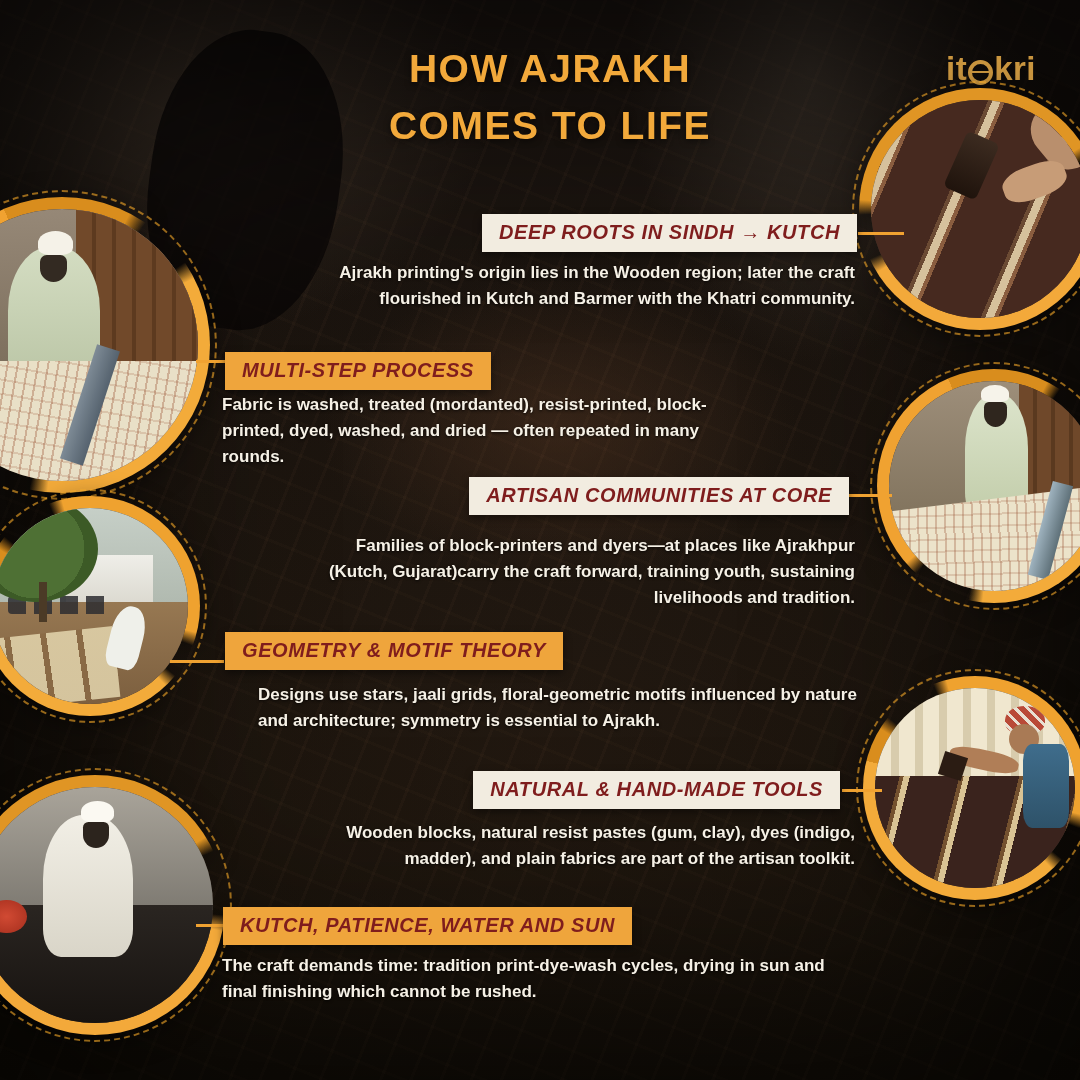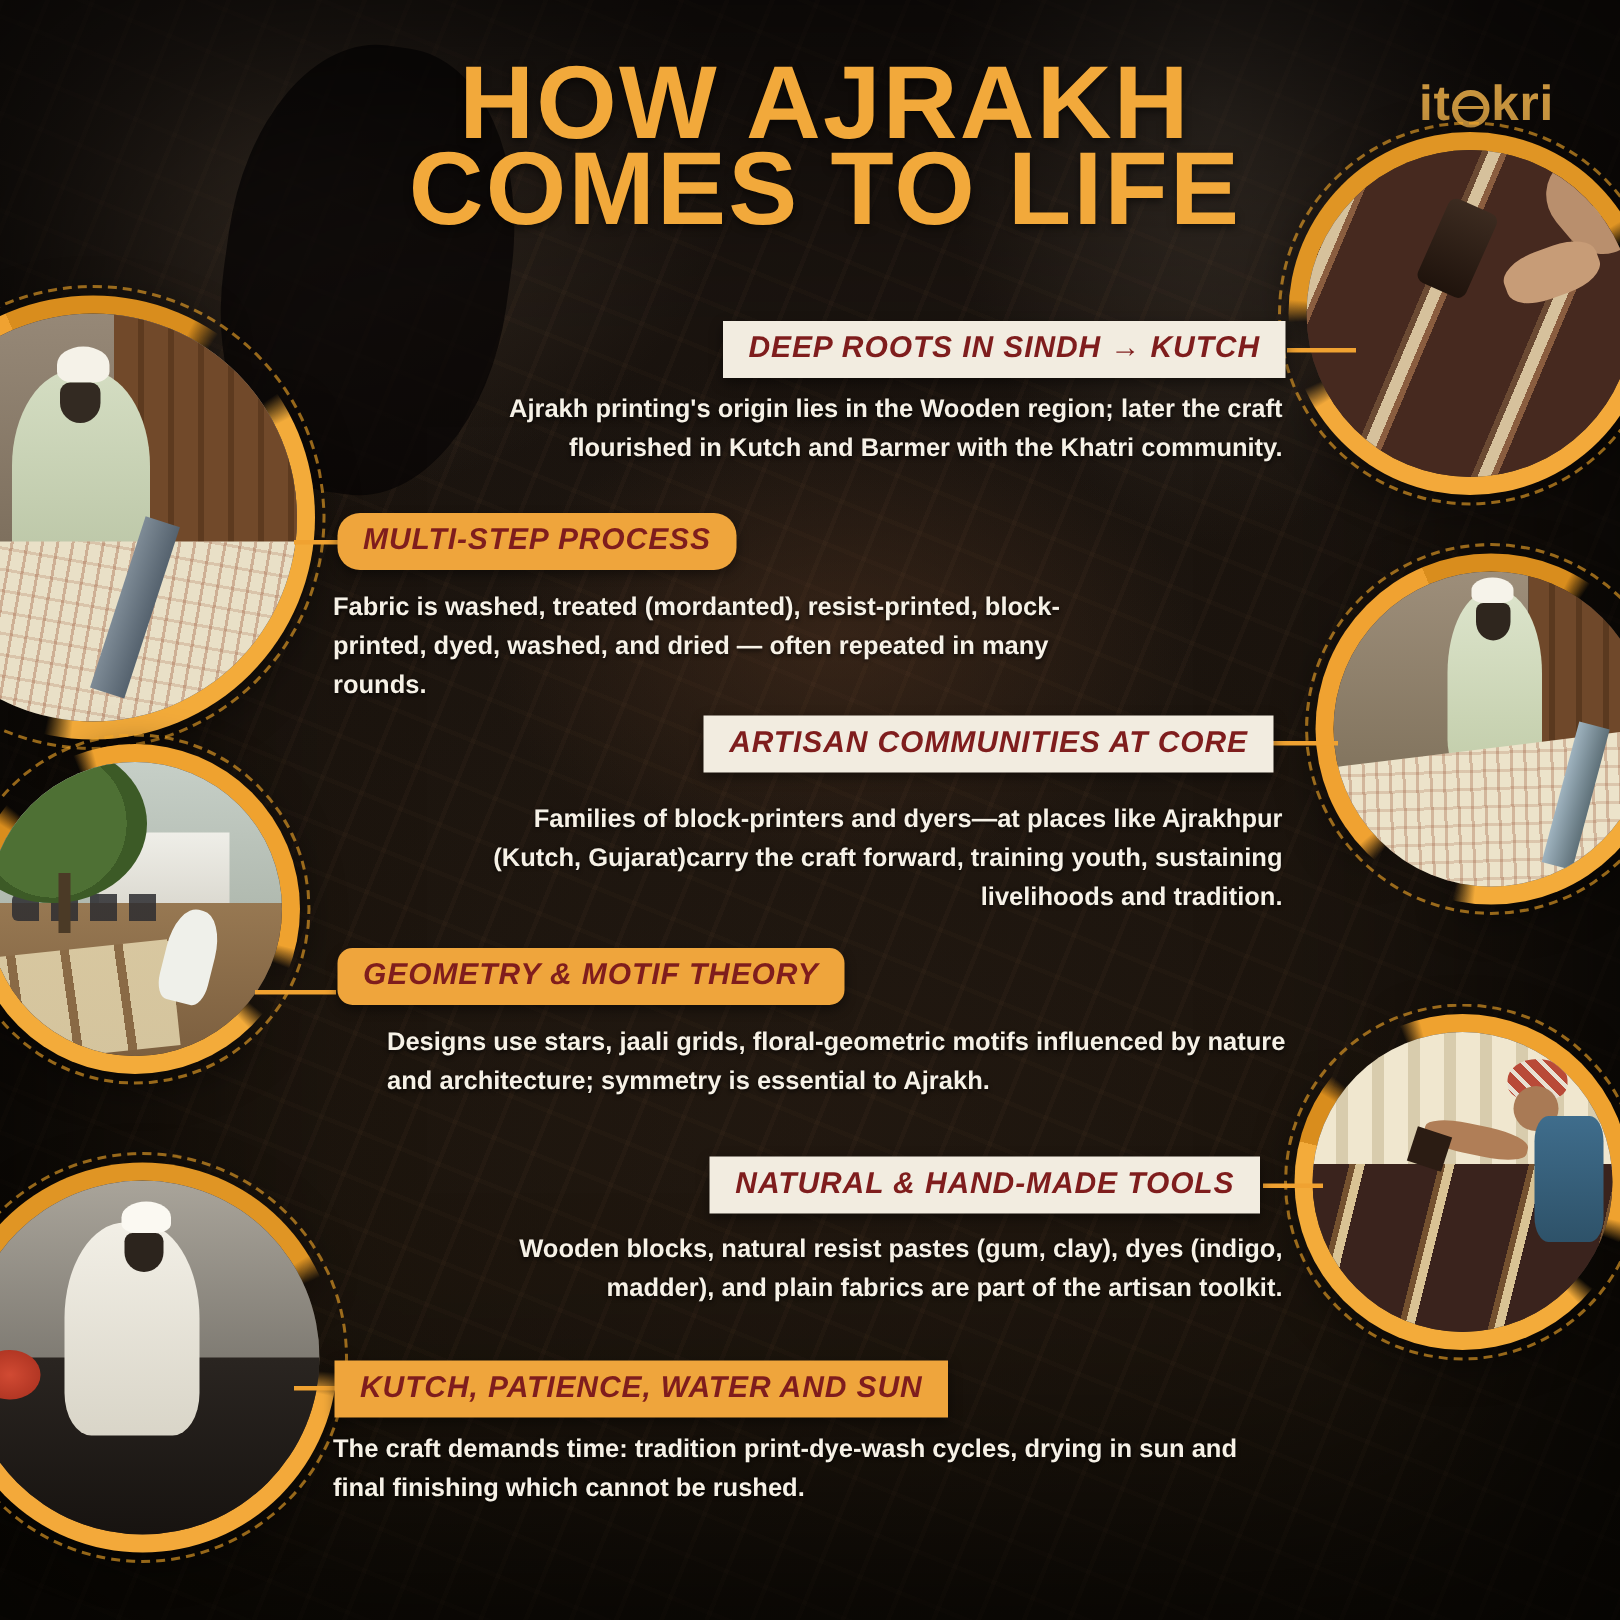--- a/index.html
+++ b/index.html
@@ -26,21 +26,21 @@
   }
   .bg-silhouette{
     position:absolute;left:150px;top:30px;width:190px;height:300px;border-radius:46%;
     background:rgba(8,6,5,.75);transform:rotate(8deg);
   }
   .bg-vignette{position:absolute;inset:0;box-shadow:inset 0 0 220px 80px rgba(0,0,0,.7);}
 
   
   .title{
     position:absolute;left:260px;top:40px;width:580px;text-align:center;
-    color:#F2A93B;font-weight:bold;font-size:69px;line-height:57px;letter-spacing:1.5px;
+    color:#F2A93B;font-weight:bold;font-size:39px;line-height:57px;letter-spacing:1.5px;
     text-shadow:0 2px 6px rgba(0,0,0,.55);
   }
   .logo{
     position:absolute;left:946px;top:50px;display:flex;align-items:center;
     color:#C9953F;font-weight:bold;font-size:33px;letter-spacing:.5px;
   }
   .logo-o{
     display:inline-block;width:17px;height:17px;border:4px solid #C9953F;border-radius:50%;
     margin:6px 1px 0 1px;position:relative;
     background:linear-gradient(rgba(0,0,0,0) 0 40%, #C9953F 40% 52%, rgba(0,0,0,0) 52%);
@@ -128,25 +128,25 @@
   }
   .cream{background:#F2ECE0;}
   .orange{background:#EFA53C;}
   .body{
     position:absolute;margin:0;font-weight:bold;font-size:17px;line-height:26px;
     color:#F6F1E6;text-shadow:0 1px 3px rgba(0,0,0,.8);
   }
   .alignr{text-align:right;}
   .b1{right:223px;top:214px;}
   .t1{right:225px;top:260px;width:590px;}
-  .b2{left:225px;top:342px;border-radius:15px;}
+  .b2{left:225px;top:352px;}
   .t2{left:222px;top:392px;width:535px;}
   .b3{right:231px;top:477px;}
   .t3{right:225px;top:533px;width:560px;}
-  .b4{left:225px;top:632px;border-radius:10px;}
+  .b4{left:225px;top:632px;}
   .t4{left:222px;top:682px;width:600px;margin-left:36px;}
   .b5{right:240px;top:771px;}
   .t5{right:225px;top:820px;width:565px;}
   .b6{left:223px;top:907px;}
   .t6{left:222px;top:953px;width:625px;}
 
   
   .conn{position:absolute;height:3px;background:#F0A231;}
   .conn1{left:858px;top:232px;width:46px;}
   .conn2{left:196px;top:360px;width:30px;}

